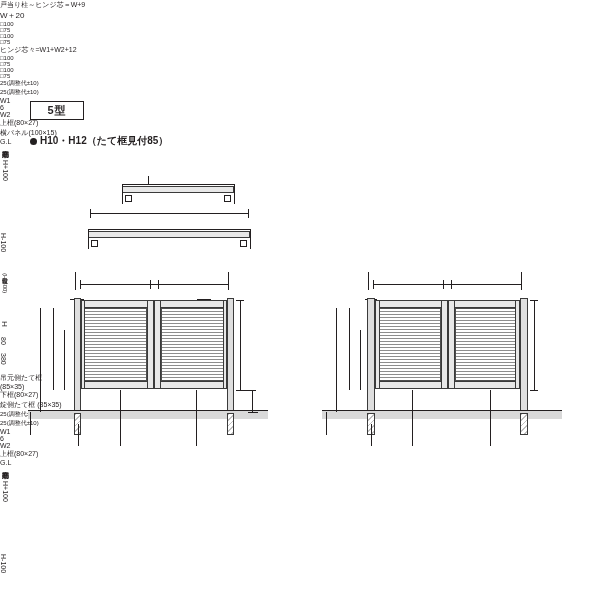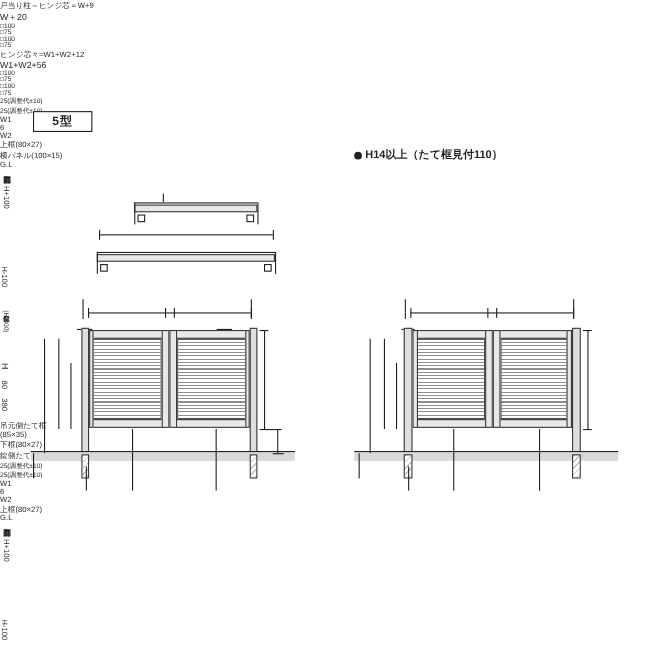--- a/index.html
+++ b/index.html
@@ -51,22 +51,22 @@
   
   .sq{position:absolute;border:1px solid #231f20;box-sizing:border-box;background:#fff;}
 </style>
 </head>
 <body>
 
 <div id="root">
 
   <div class="titlebox" style="left:30px;top:101px;width:52px;height:17px;">5型</div>
 
-  <div class="head" style="left:322px;top:134px;">
-    <span class="dot"></span><span>H14以上（たて框見付110）</span>
+  <div class="head" style="left:30px;top:134px;">
+    <span class="dot"></span><span>H10・H12（たて框見付85）</span>
   </div>
 
   <div class="t7" style="left:110px;top:167px;">戸当り柱～ヒンジ芯＝W+9</div>
 
   <div class="vl" style="left:148px;top:176px;height:8px;"></div>
 
   <div class="hl" style="left:122px;top:184px;width:112px;"></div>
   <div class="frame" style="left:122px;top:186px;width:112px;height:7px;"></div>
   <div class="vl" style="left:122px;top:184px;height:20px;"></div>
   <div class="vl" style="left:234px;top:184px;height:20px;"></div>
@@ -87,21 +87,20 @@
   <div class="t7" style="left:88px;top:216px;">ヒンジ芯々=W1+W2+12</div>
 
   <div class="hl" style="left:88px;top:229px;width:162px;"></div>
   <div class="frame" style="left:88px;top:231px;width:162px;height:7px;"></div>
   <div class="vl" style="left:88px;top:229px;height:20px;"></div>
   <div class="vl" style="left:250px;top:229px;height:20px;"></div>
 
   <div class="sq" style="left:91px;top:240px;width:7px;height:7px;"></div>
   <div class="sq" style="left:240px;top:240px;width:7px;height:7px;"></div>
 
-  <div class="t8" style="left:132px;top:238px;">W1+W2+56</div>
 
   <div class="t6" style="left:63px;top:248px;">□100</div>
   <div class="t6" style="left:86px;top:248px;">□75</div>
   <div class="t6" style="left:238px;top:248px;">□100</div>
   <div class="t6" style="left:261px;top:248px;">□75</div>
 
   <div class="t6" style="left:40px;top:265px;">25(調整代±10)</div>
   <div class="t6" style="left:196px;top:265px;">25(調整代±10)</div>
   <div class="vl" style="left:75px;top:272px;height:18px;"></div>
   <div class="vl" style="left:228px;top:272px;height:18px;"></div>

